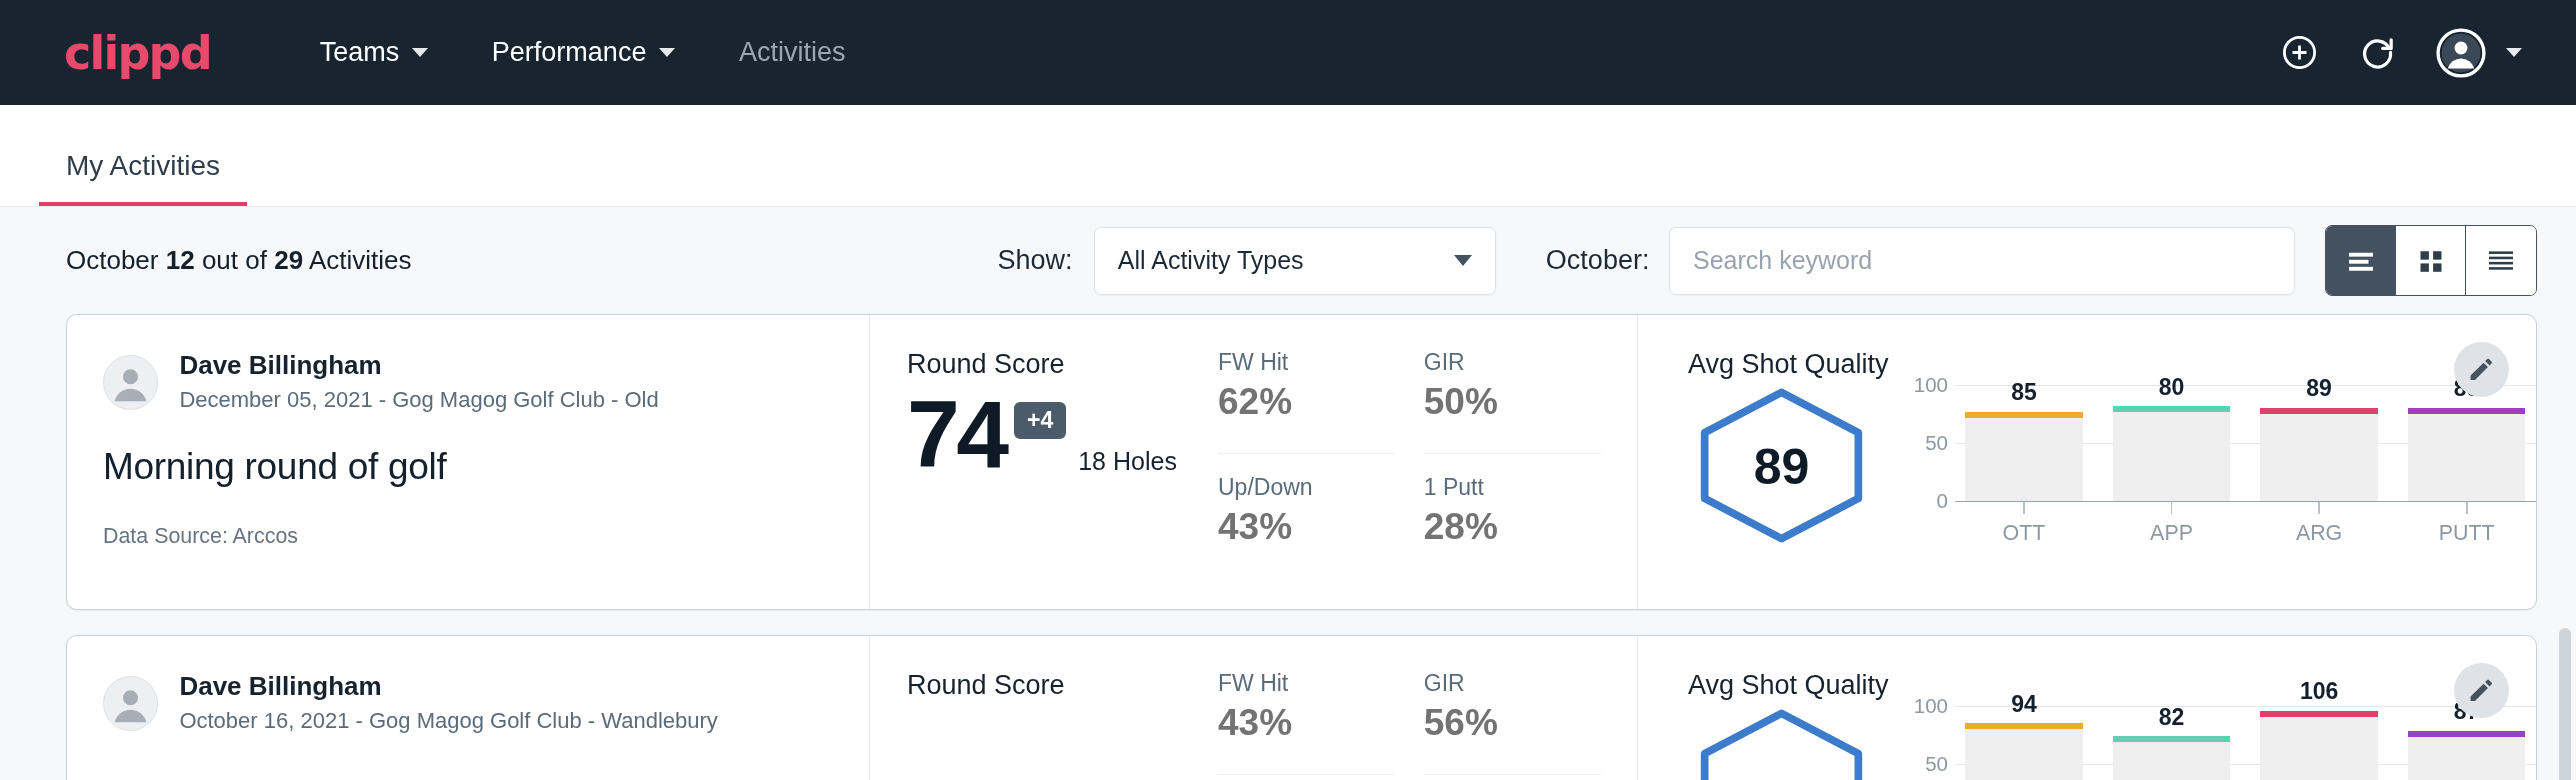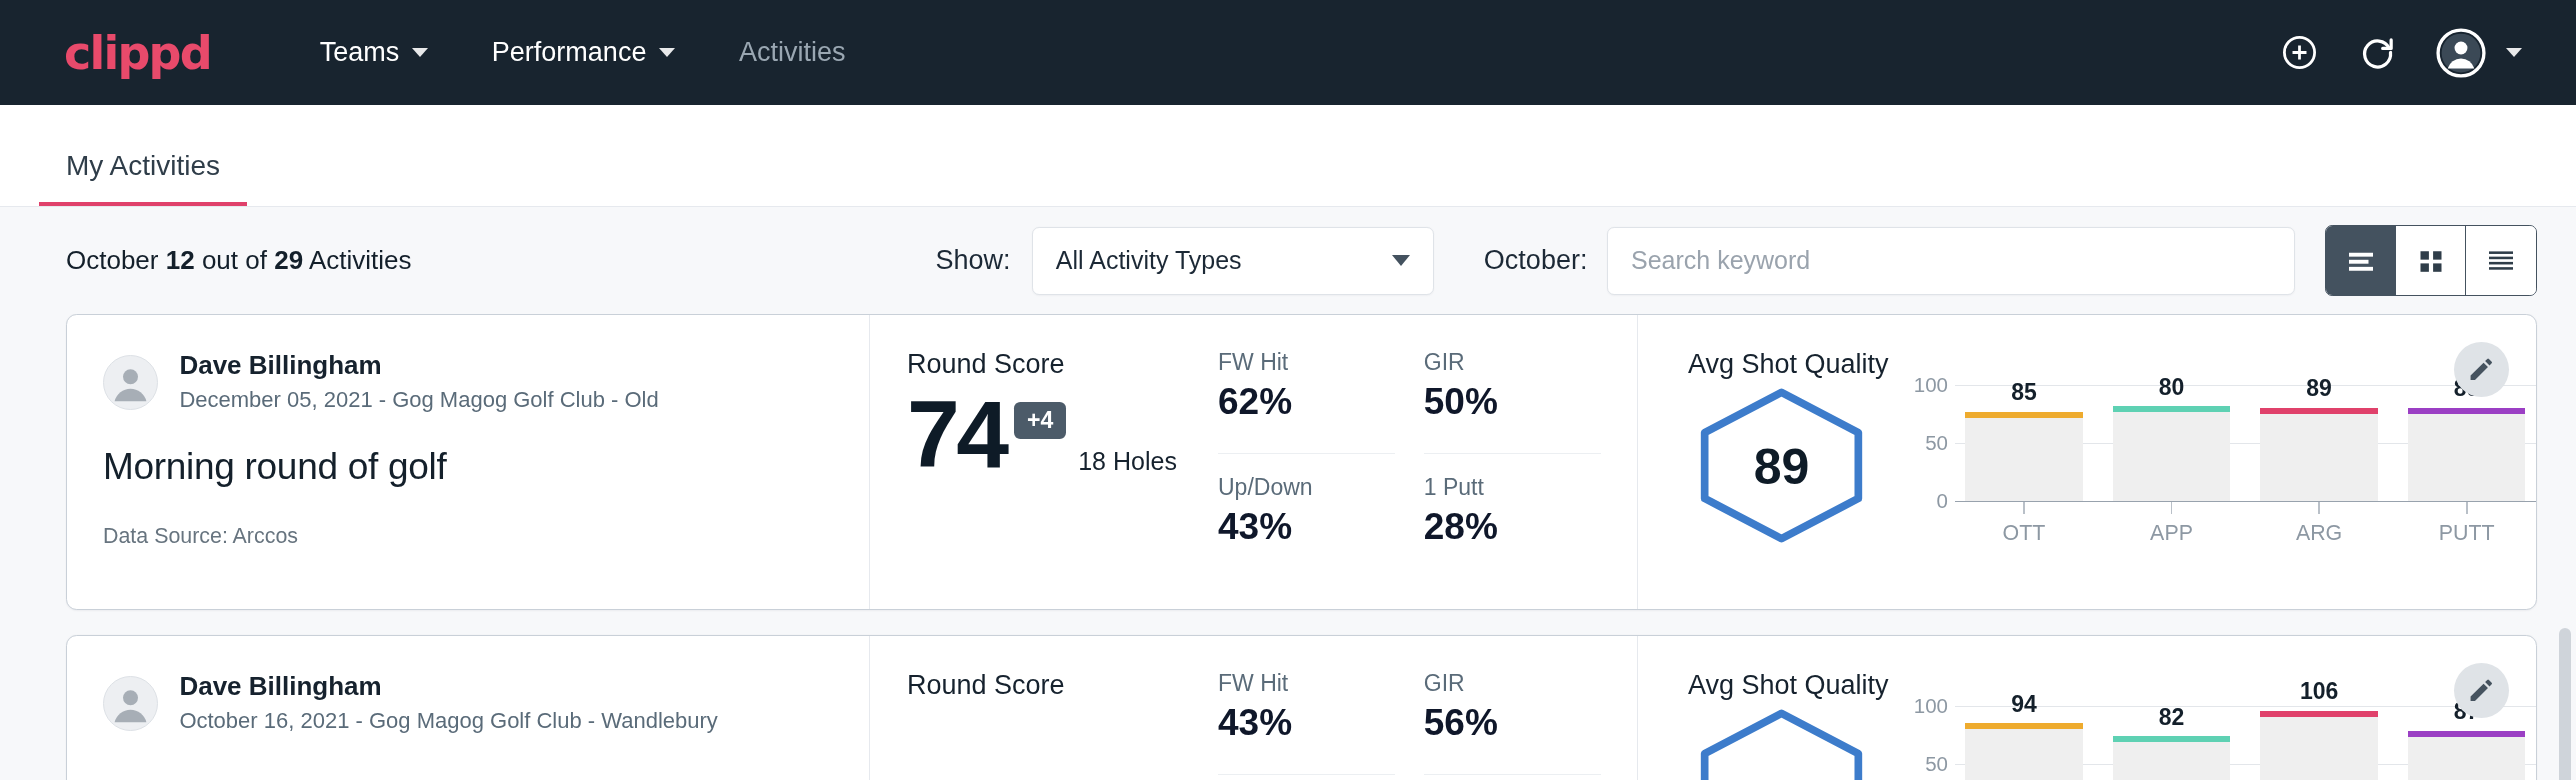--- a/index.html
+++ b/index.html
@@ -98,21 +98,21 @@
   }
   .select .sel-chev {
     margin-left: auto;
     width:0;height:0;
     border-left: 9.8px solid transparent;
     border-right: 9.8px solid transparent;
     border-top: 11.6px solid #44525f;
   }
   .kw-label { font-size: 27px; color: #1c2936; margin: 0 19.6px 0 50px; }
   .search {
-    width: 688px; height: 68px;
+    width: 626px; height: 68px;
     background: #fff;
     border: 0.9px solid #dfe3e8;
     border-radius: 7.1px;
     padding: 0 23px;
     font-size: 25px;
     color: #1c2936;
     font-family: "Liberation Sans", sans-serif;
     box-shadow: 0 0.9px 1.8px rgba(16,24,40,.04);
   }
   .search::placeholder { color: #9aa3ad; }
@@ -196,21 +196,21 @@
     grid-template-columns: 1fr 1fr;
     grid-template-rows: auto auto;
     column-gap: 28.6px;
     align-content: start;
     border-right: 0.9px solid #e6e9ee;
     padding-right: 36px;
   }
   .stat { padding-bottom: 30px; }
   .stat.bordered { border-bottom: 1.8px solid #eceff2; margin-bottom: 19.6px; }
   .stat .k { font-size: 23px; color: #5a6b79; }
-  .stat .v { font-size: 37px; font-weight: 700; color: #0f172a; margin-top: 5.4px; }
+  .stat .v { font-size: 37px; font-weight: 700; color: #737373; margin-top: 5.4px; }
 
   .col-quality {
     flex: 1;
     padding: 34px 0 0 50px;
     display: flex;
     flex-direction: column;
   }
   .q-body { display: flex; align-items: flex-start; margin-top: 5.4px; }
   .hexwrap { width: 187px; flex: 0 0 auto; position: relative; }
   .hexnum {

